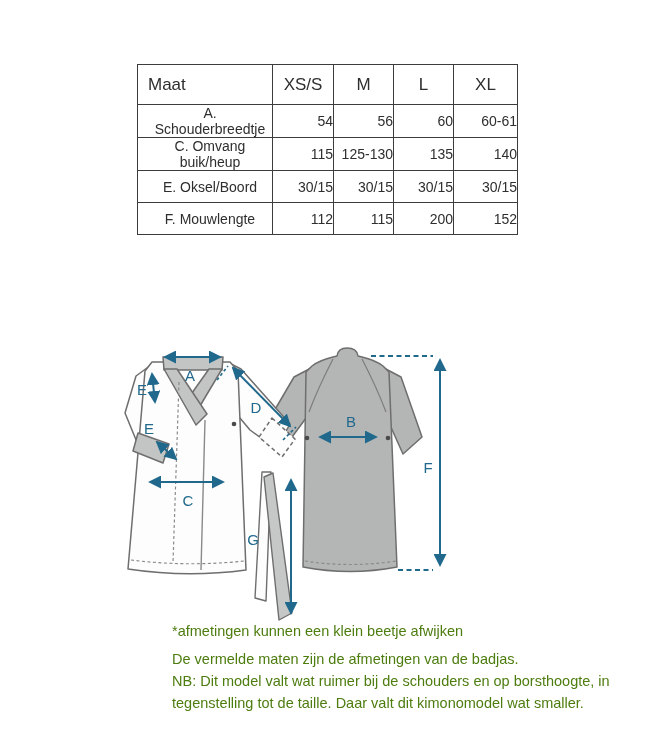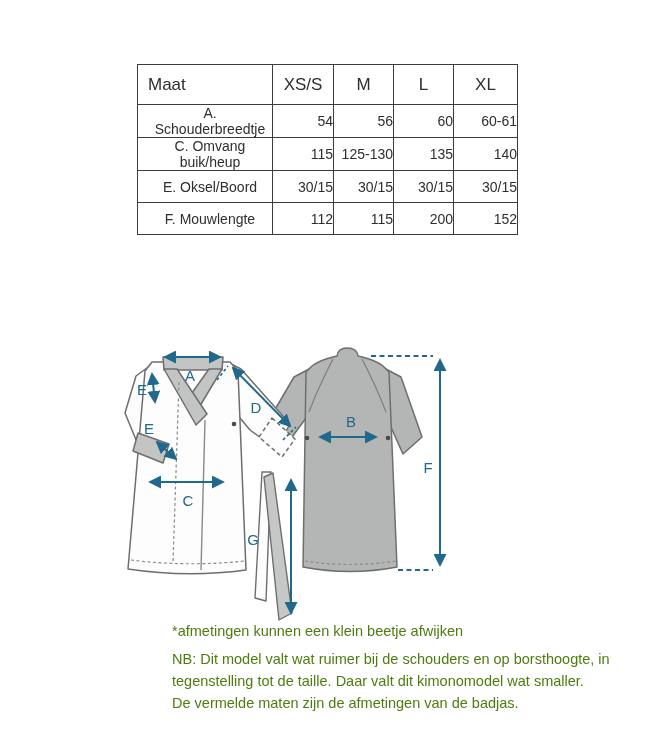--- a/index.html
+++ b/index.html
@@ -196,20 +196,20 @@
         <text x="188" y="506">C</text>
         <text x="351" y="427">B</text>
         <text x="428" y="473">F</text>
         <text x="253" y="545">G</text>
       </g>
     </svg>
   </div>
 
   <div class="notes">
     <div class="disclaimer">*afmetingen kunnen een klein beetje afwijken</div>
+    <div>De vermelde maten zijn de afmetingen van de badjas.</div>
     <div>
       <span class="nb-line">NB: Dit model valt wat ruimer bij de schouders en op borsthoogte, in</span>
       <span class="nb-line">tegenstelling tot de taille. Daar valt dit kimonomodel wat smaller.</span>
     </div>
-    <div>De vermelde maten zijn de afmetingen van de badjas.</div>
   </div>
 
 </div>
 
 </body></html>

